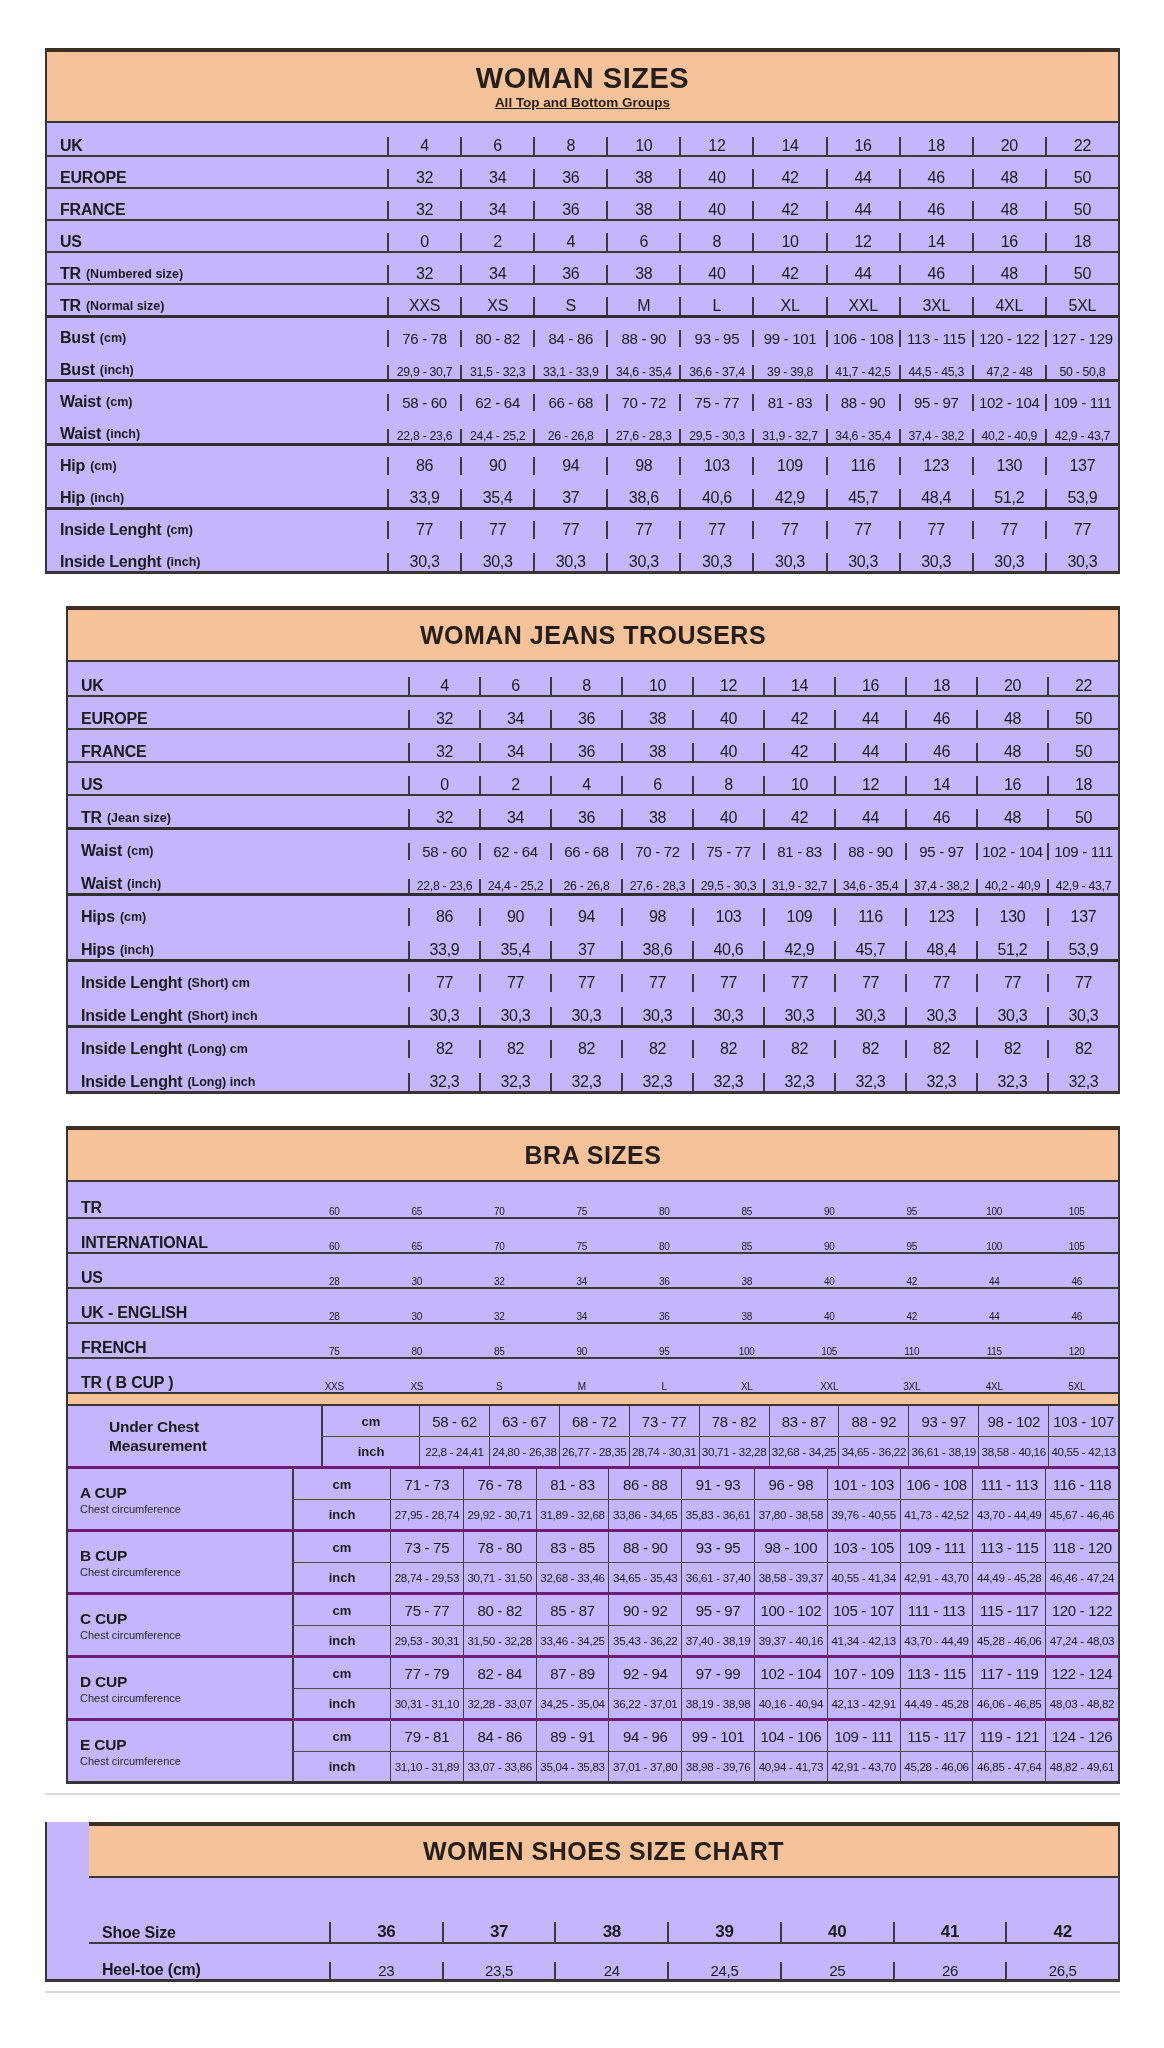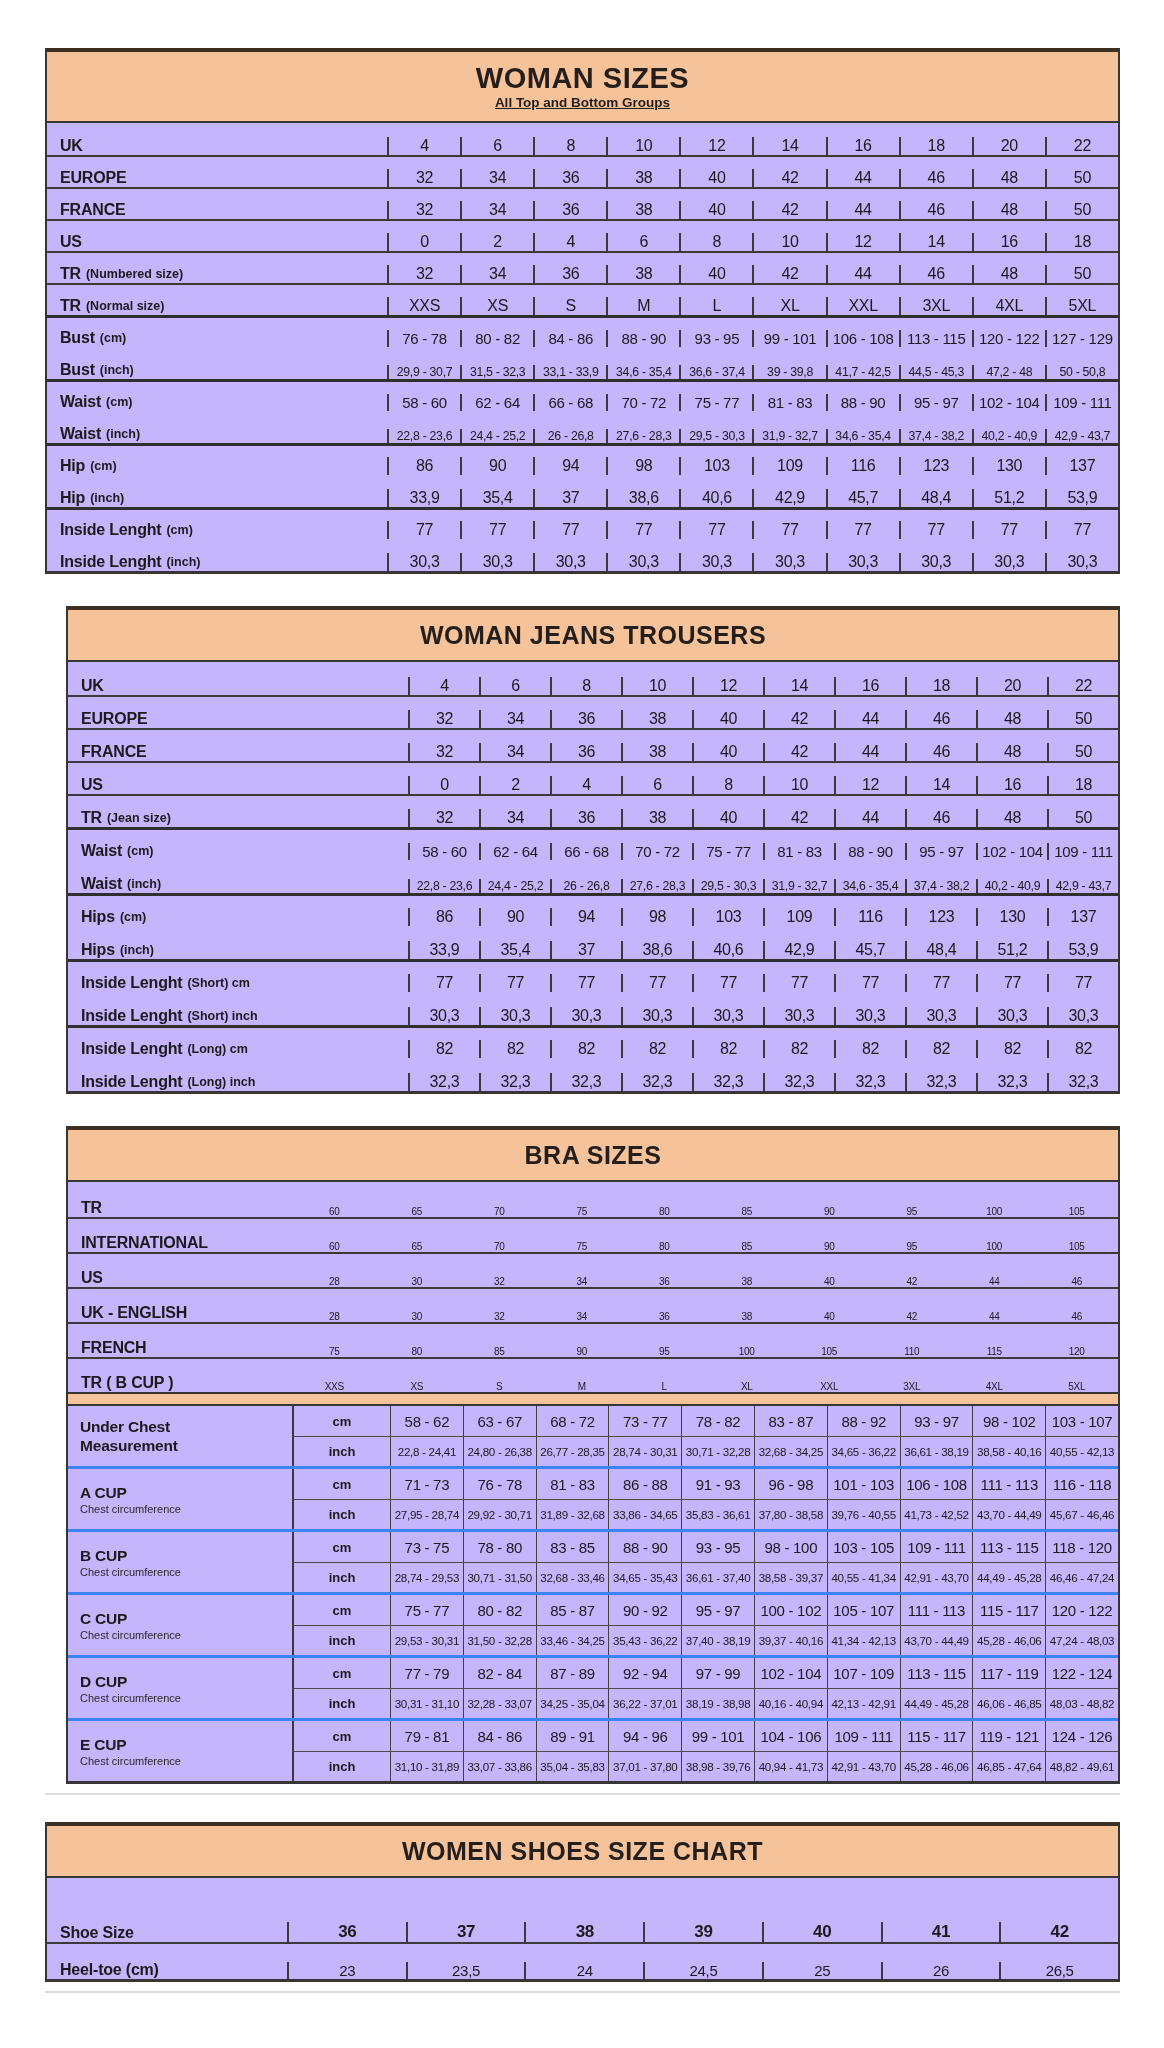--- a/index.html
+++ b/index.html
@@ -53,22 +53,22 @@
   .v-xs .vcell { font-size:12.3px; }
 
   
   .bra-simple .trow { height:35px; }
   .bra-simple .lcell { width:225px; flex:0 0 225px; }
   .bra-simple .vcell { font-size:10px; }
 
   .divider { height:14px; background:#f5c299; border-top:2px solid #363636; border-bottom:2px solid #363636; }
 
   
-  .cup-group { display:flex; border-top:3px solid #3b82f6; }
-  .cup-group.first { border-top:none; }
+  .cup-group { display:flex; border-top:3px solid #701a75; }
+  .cup-group.first { border-top:none;padding-left:29px; }
   .cup-label {
     width:224px; flex:0 0 224px; display:flex; flex-direction:column; justify-content:center;
     padding-left:12px;
   }
   .cup-name { font-weight:bold; font-size:15.5px; letter-spacing:-0.2px; line-height:1.25; max-width:170px; }
   .cup-desc { font-size:11px; font-weight:normal; color:#2a2a2a; margin-top:1px; }
   .cup-rows { flex:1; display:flex; flex-direction:column; }
   .cup-row { display:flex; height:30px; }
   .cup-row + .cup-row { border-top:1.5px solid #4a4a4a; }
   .ucell {
@@ -83,21 +83,21 @@
   
   .shoes .lcell { width:240px; flex:0 0 240px; }
   .shoes .vcell { border-left:2px solid #3a3a3a; }
   .shoes .row-shoe { height:64px; }
   .shoes .row-shoe .vcell { font-size:17px; font-weight:bold; }
   .shoes .row-heel { height:37px; }
   .shoes .row-heel .vcell { font-size:15px; }
 
   .hairline { height:2px; background:#dcdcdc; margin-top:9px; }
   .gap34 { margin-top:34px; }
-  .gap27 { margin-top:27px; }
+  .gap27 { margin-top:27px;padding-left:42px; }
 </style>
 </head>
 <body>
 
 <div class="page">
 
   <section class="tbl t12">
     <header class="band band-two">
       <div class="band-title">WOMAN SIZES</div>
       <div class="band-subtitle">All Top and Bottom Groups</div>

